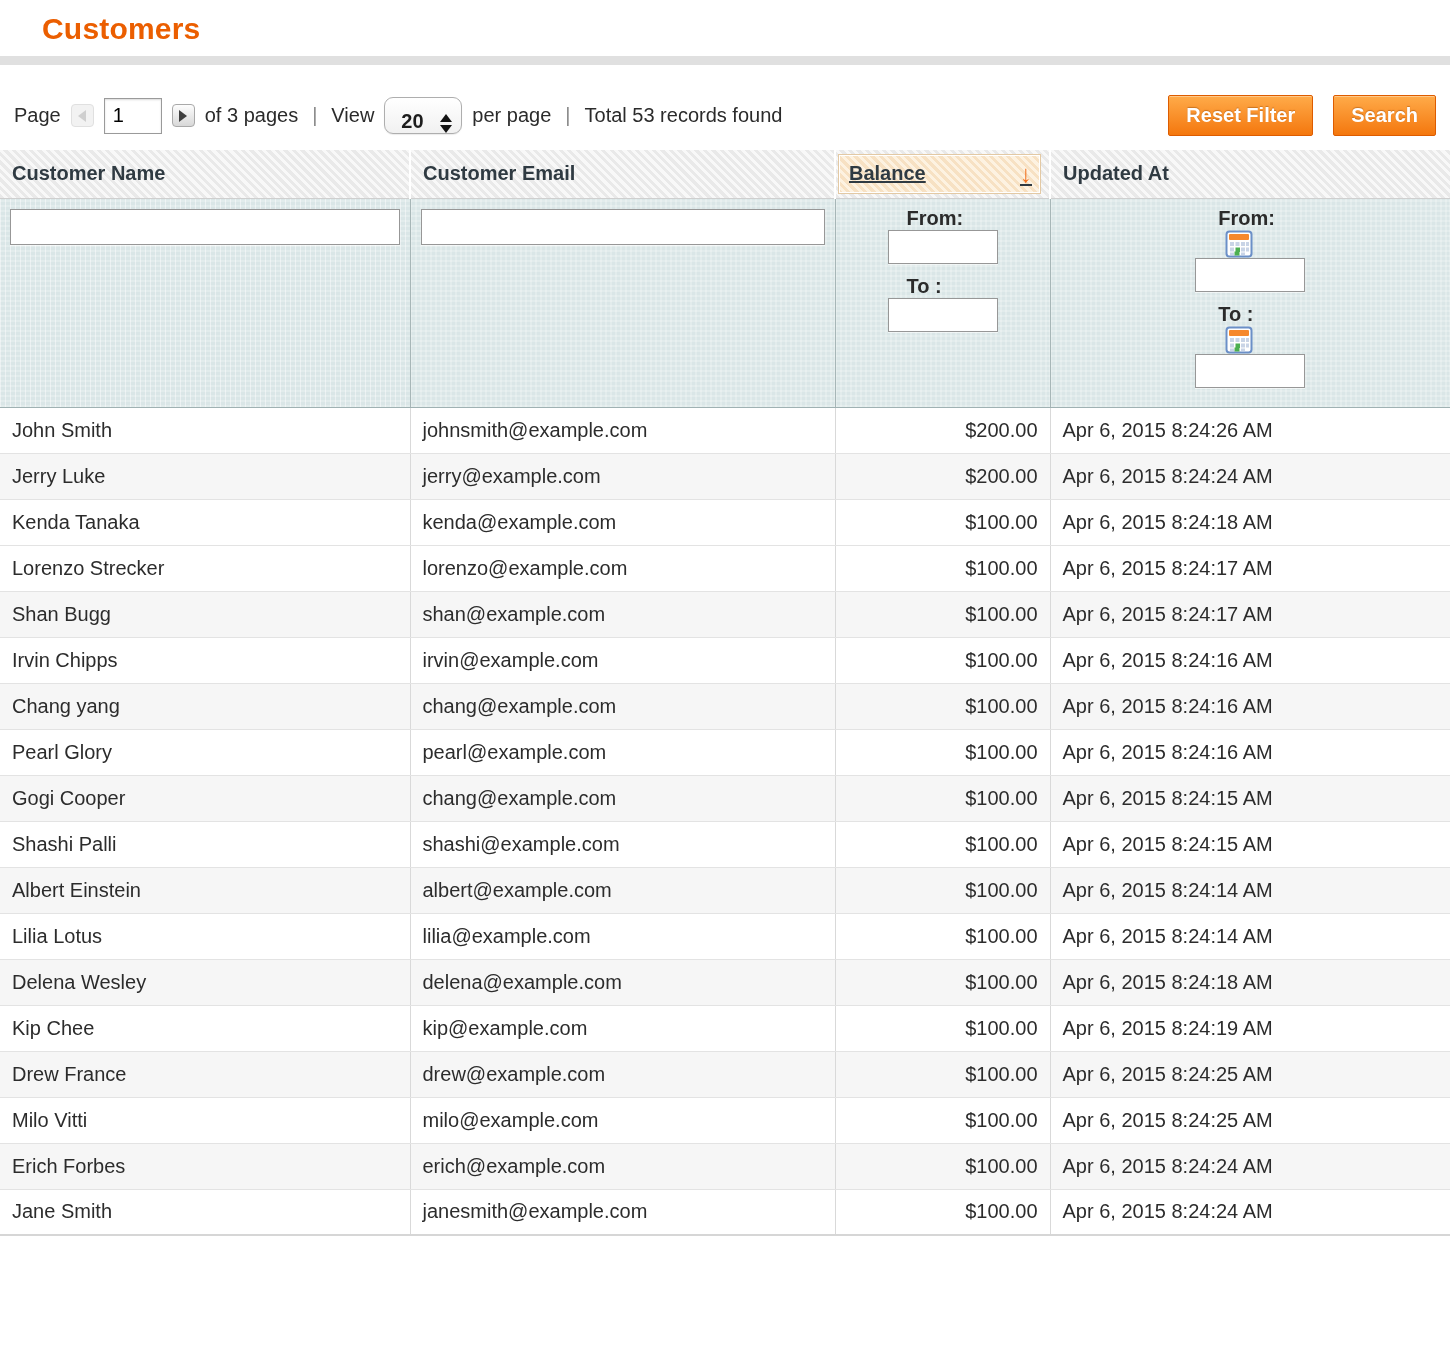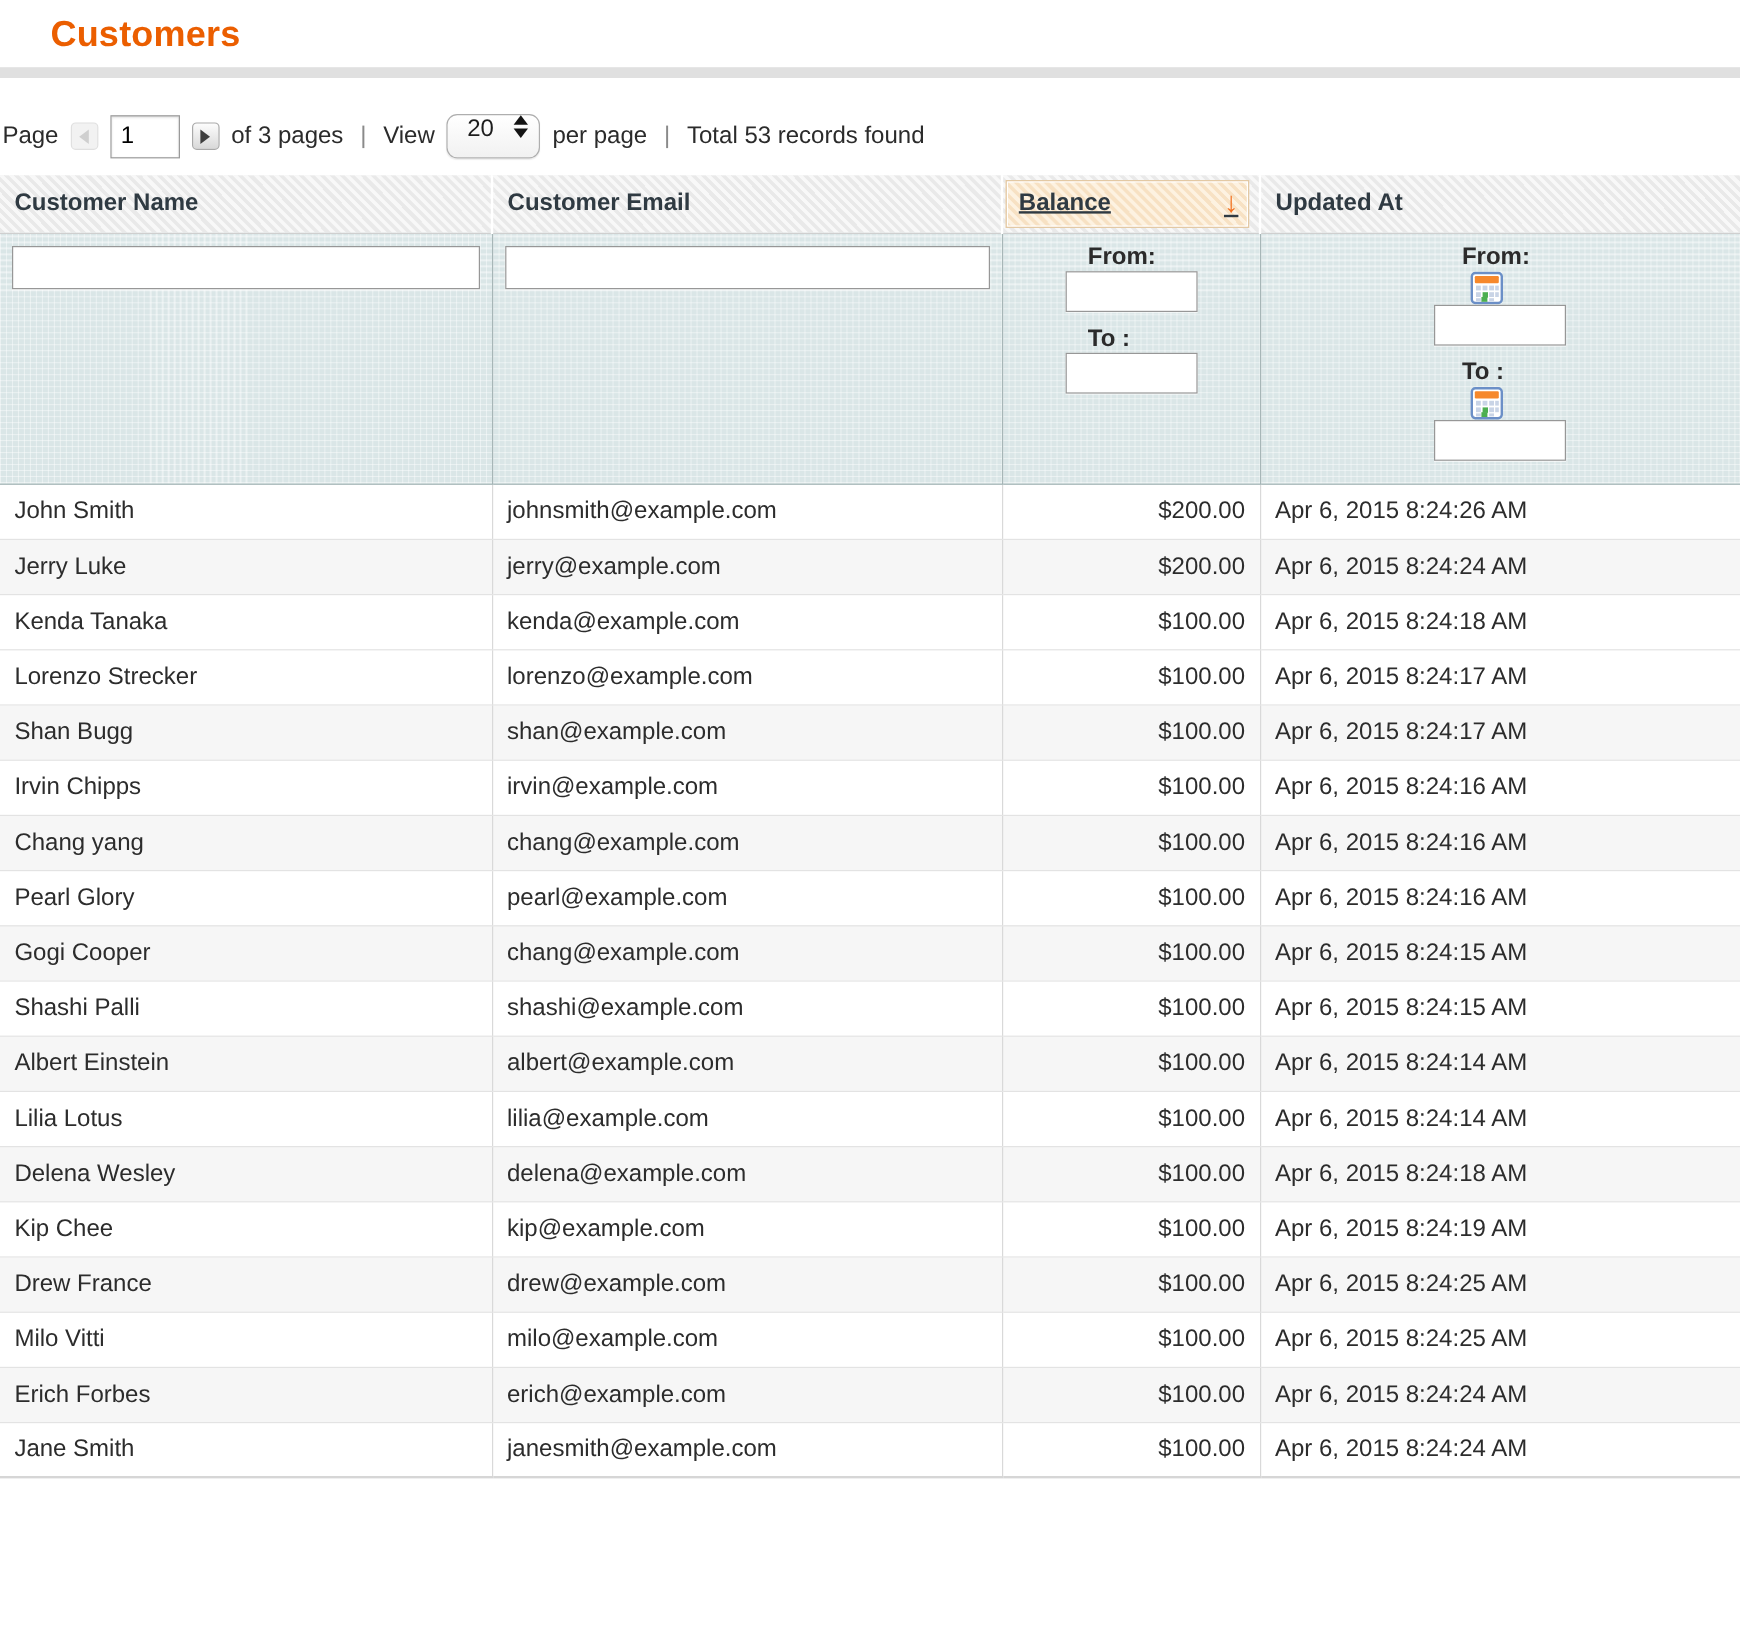--- a/index.html
+++ b/index.html
@@ -5,30 +5,30 @@
   * { margin:0; padding:0; box-sizing:border-box; }
   html,body { width:1450px; background:#ffffff; font-family:"Liberation Sans", sans-serif; color:#2e2e2e; }
   body { min-height:1360px; }
 
   
   .page-head { padding:12px 0 10px 42px; }
   .page-title { color:#eb5e00; font-size:30px; font-weight:bold; letter-spacing:.2px; }
   .head-band { height:9px; background:#e0e0e0; }
 
   
-  .toolbar { display:flex; align-items:center; justify-content:space-between; margin:30px 0 14px; padding:0 2px; }
+  .toolbar { display:flex; align-items:center; justify-content:space-between; margin:30px 12px 14px; padding:0 2px; }
   .pager { display:flex; align-items:center; gap:10px; font-size:20px; color:#2b2b2b; }
   .sep { color:#8a8a8a; padding:0 4px; }
   .nav-btn { width:23px; height:23px; border-radius:4px; display:flex; align-items:center; justify-content:center; }
   .nav-btn.prev { background:#f2f2f2; border:1px solid #e0e0e0; }
   .nav-btn.next { background:linear-gradient(#fdfdfd,#d8d8d8); border:1px solid #a9a9a9; }
   .tri-left { width:0; height:0; border-top:6px solid transparent; border-bottom:6px solid transparent; border-right:8px solid #cfcfcf; }
   .tri-right { width:0; height:0; border-top:6px solid transparent; border-bottom:6px solid transparent; border-left:8px solid #3f3f3f; }
   .page-input { width:58px; height:36px; border:1px solid #9a9a9a; box-shadow:inset 0 1px 2px rgba(0,0,0,.15); font-size:20px; padding:0 8px; font-family:inherit; }
-  .per-page-select { display:flex; align-items:flex-start; justify-content:space-between; width:78px; height:37px; border:1px solid #aeaeae; border-radius:9px; background:linear-gradient(#ffffff,#f1f1f1); padding:0 9px 0 16px; box-shadow:0 1px 1px rgba(0,0,0,.08); }
+  .per-page-select { display:flex; align-items:flex-end; justify-content:space-between; width:78px; height:37px; border:1px solid #aeaeae; border-radius:9px; background:linear-gradient(#ffffff,#f1f1f1); padding:0 9px 0 16px; box-shadow:0 1px 1px rgba(0,0,0,.08);font-weight:bold; }
   .per-page-select .val { font-size:20px; color:#1d1d1d; }
   .stepper { display:flex; flex-direction:column; gap:3px; align-items:center; }
   .tri-up { width:0; height:0; border-left:6px solid transparent; border-right:6px solid transparent; border-bottom:8px solid #141414; }
   .tri-down { width:0; height:0; border-left:6px solid transparent; border-right:6px solid transparent; border-top:8px solid #141414; }
   .actions { display:flex; gap:20px; }
   .btn { height:41px; padding:0 17px; background:linear-gradient(#ffab49,#f4770e); border:1px solid #dd5c00; color:#ffffff; font-size:20px; font-weight:bold; text-shadow:0 -1px 1px rgba(130,60,0,.4); cursor:pointer; font-family:inherit; border-radius:2px; box-shadow:inset 0 1px 0 rgba(255,255,255,.35); }
 
   
   table.grid { width:1450px; table-layout:fixed; border-collapse:collapse; }
   col.c-name { width:410px; } col.c-email { width:425px; } col.c-balance { width:215px; } col.c-updated { width:400px; }
@@ -100,20 +100,24 @@
     <span class="per-page-select">
       <span class="val">20</span>
       <span class="stepper">
           <span class="tri-up"></span>
           <span class="tri-down"></span>
         </span>
     </span>
     <span>per page</span>
     <span class="sep">|</span>
     <span>Total 53 records found</span>
+  </div>
+  <div class="actions">
+    <button class="btn">Reset Filter</button>
+    <button class="btn">Search</button>
   </div>
 </div>
 
 <table class="grid">
   <colgroup>
       <col class="c-name">
       <col class="c-email">
       <col class="c-balance">
       <col class="c-updated">
     </colgroup>

